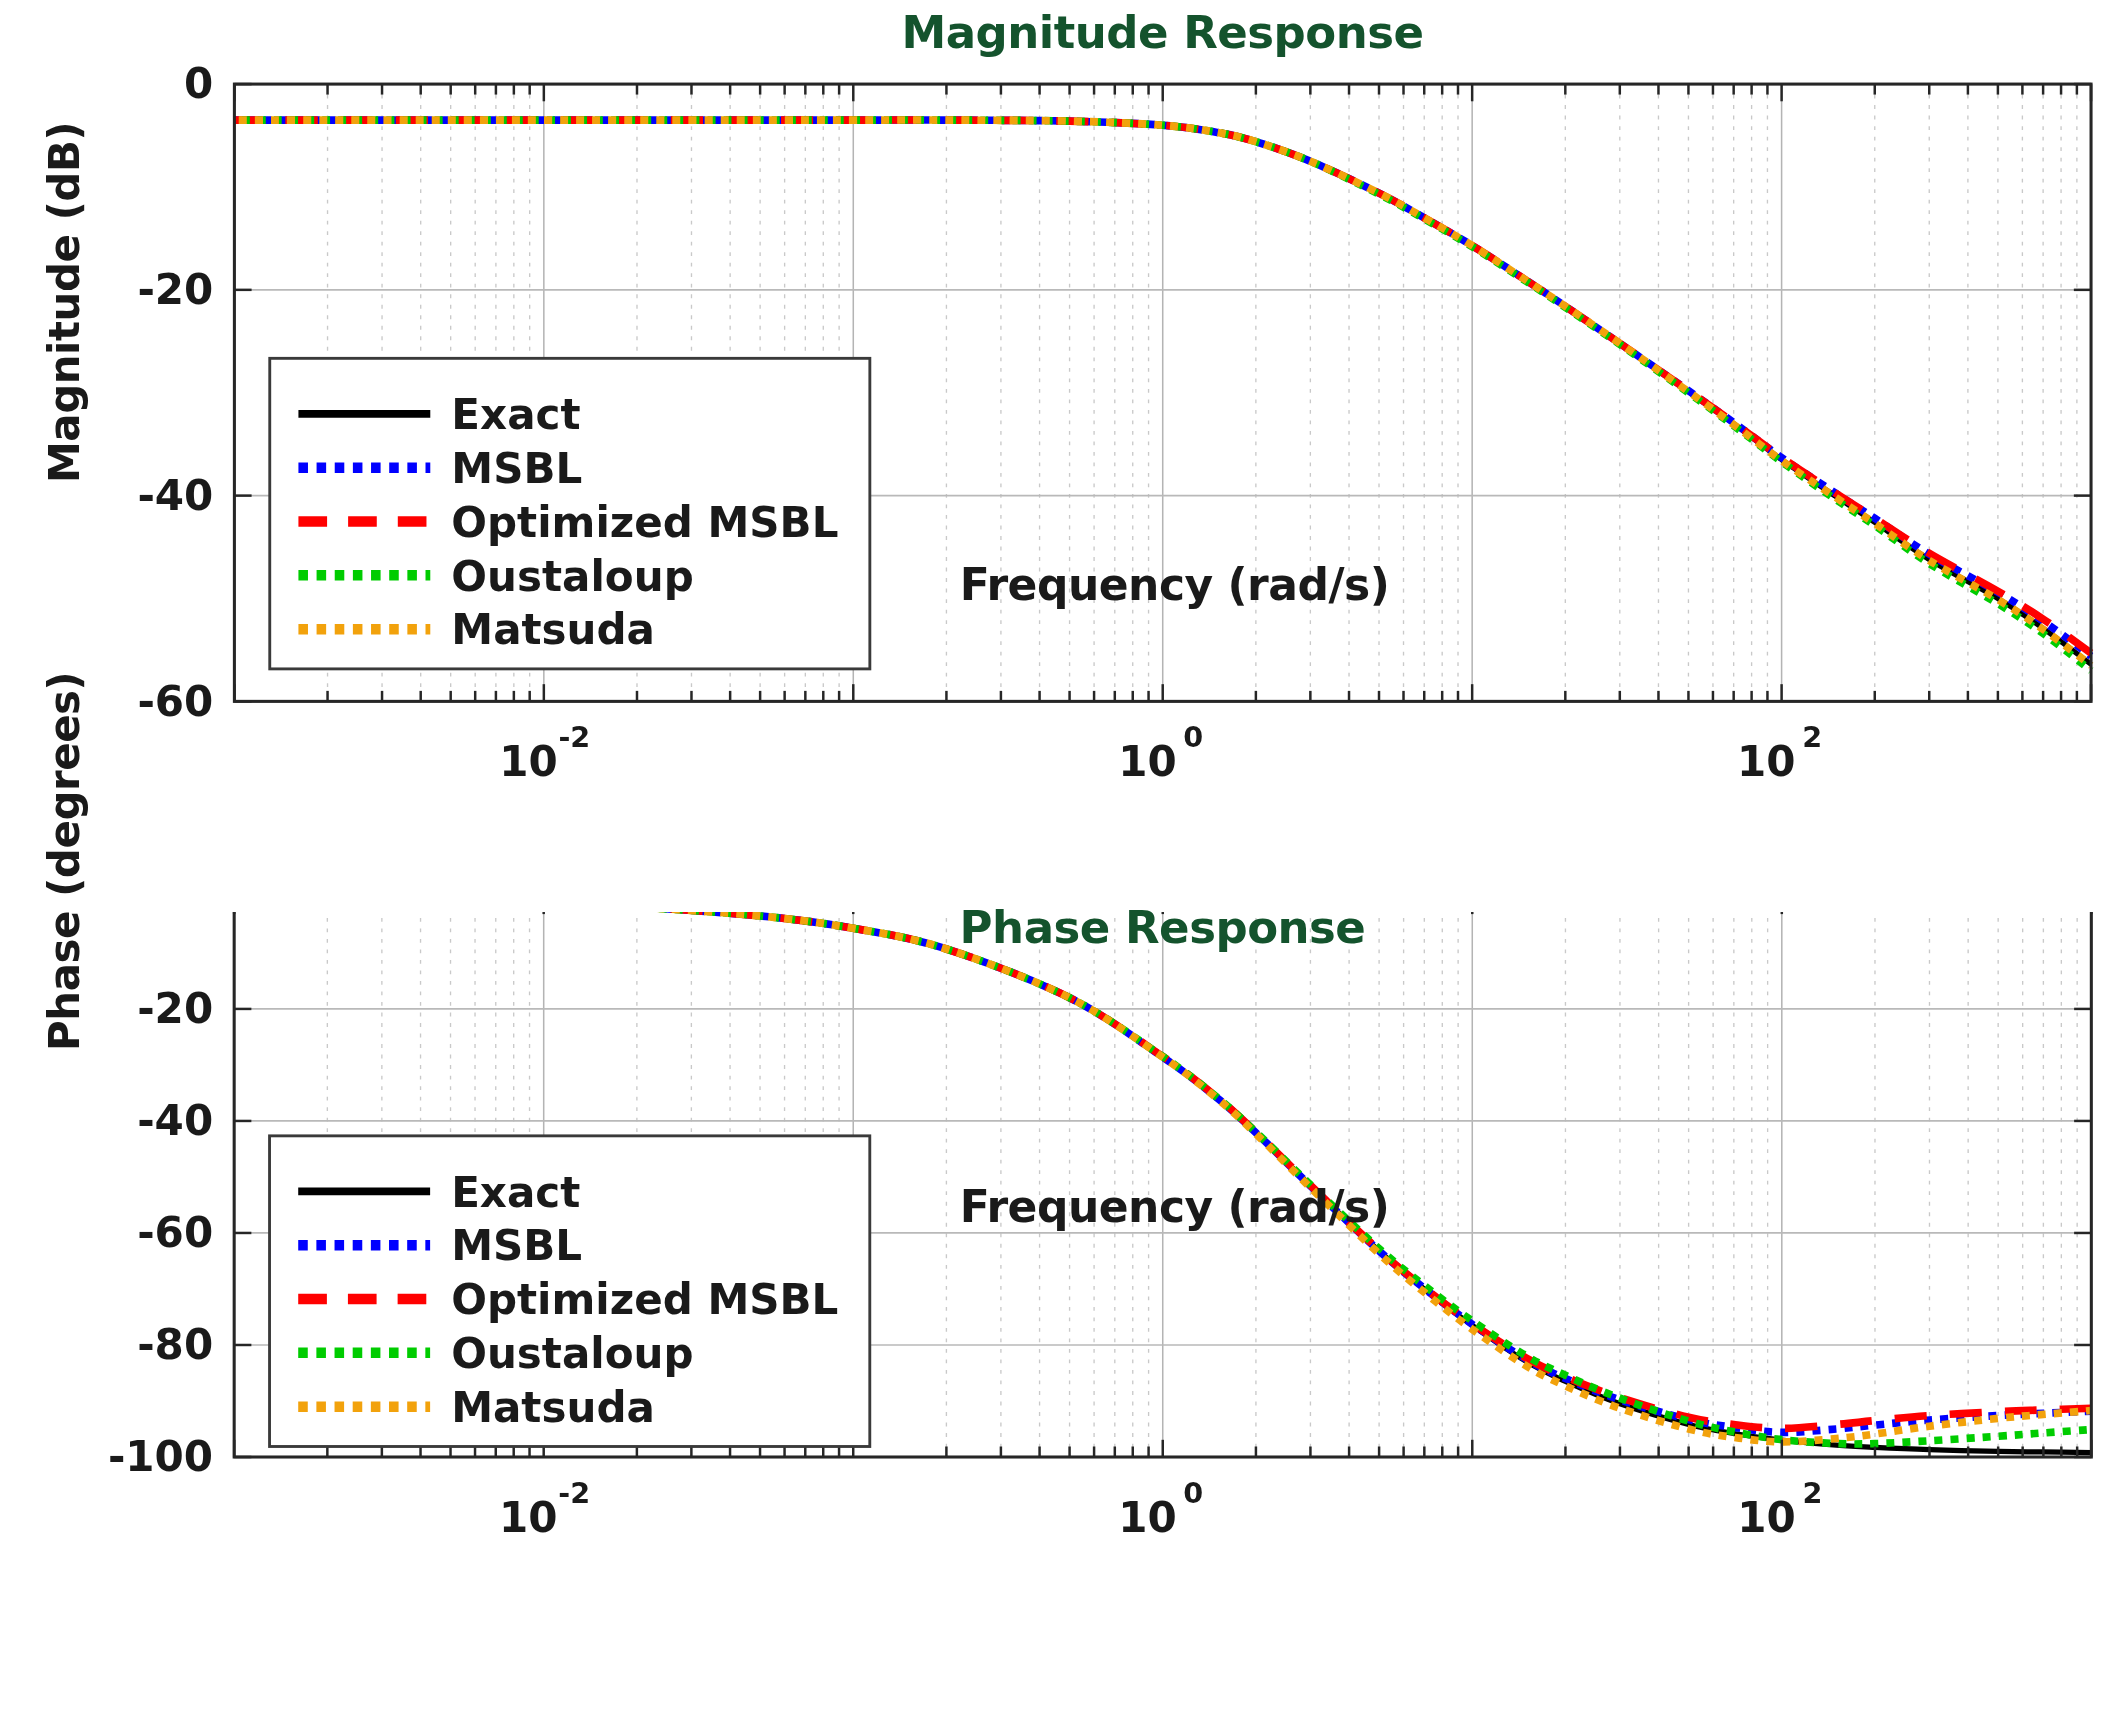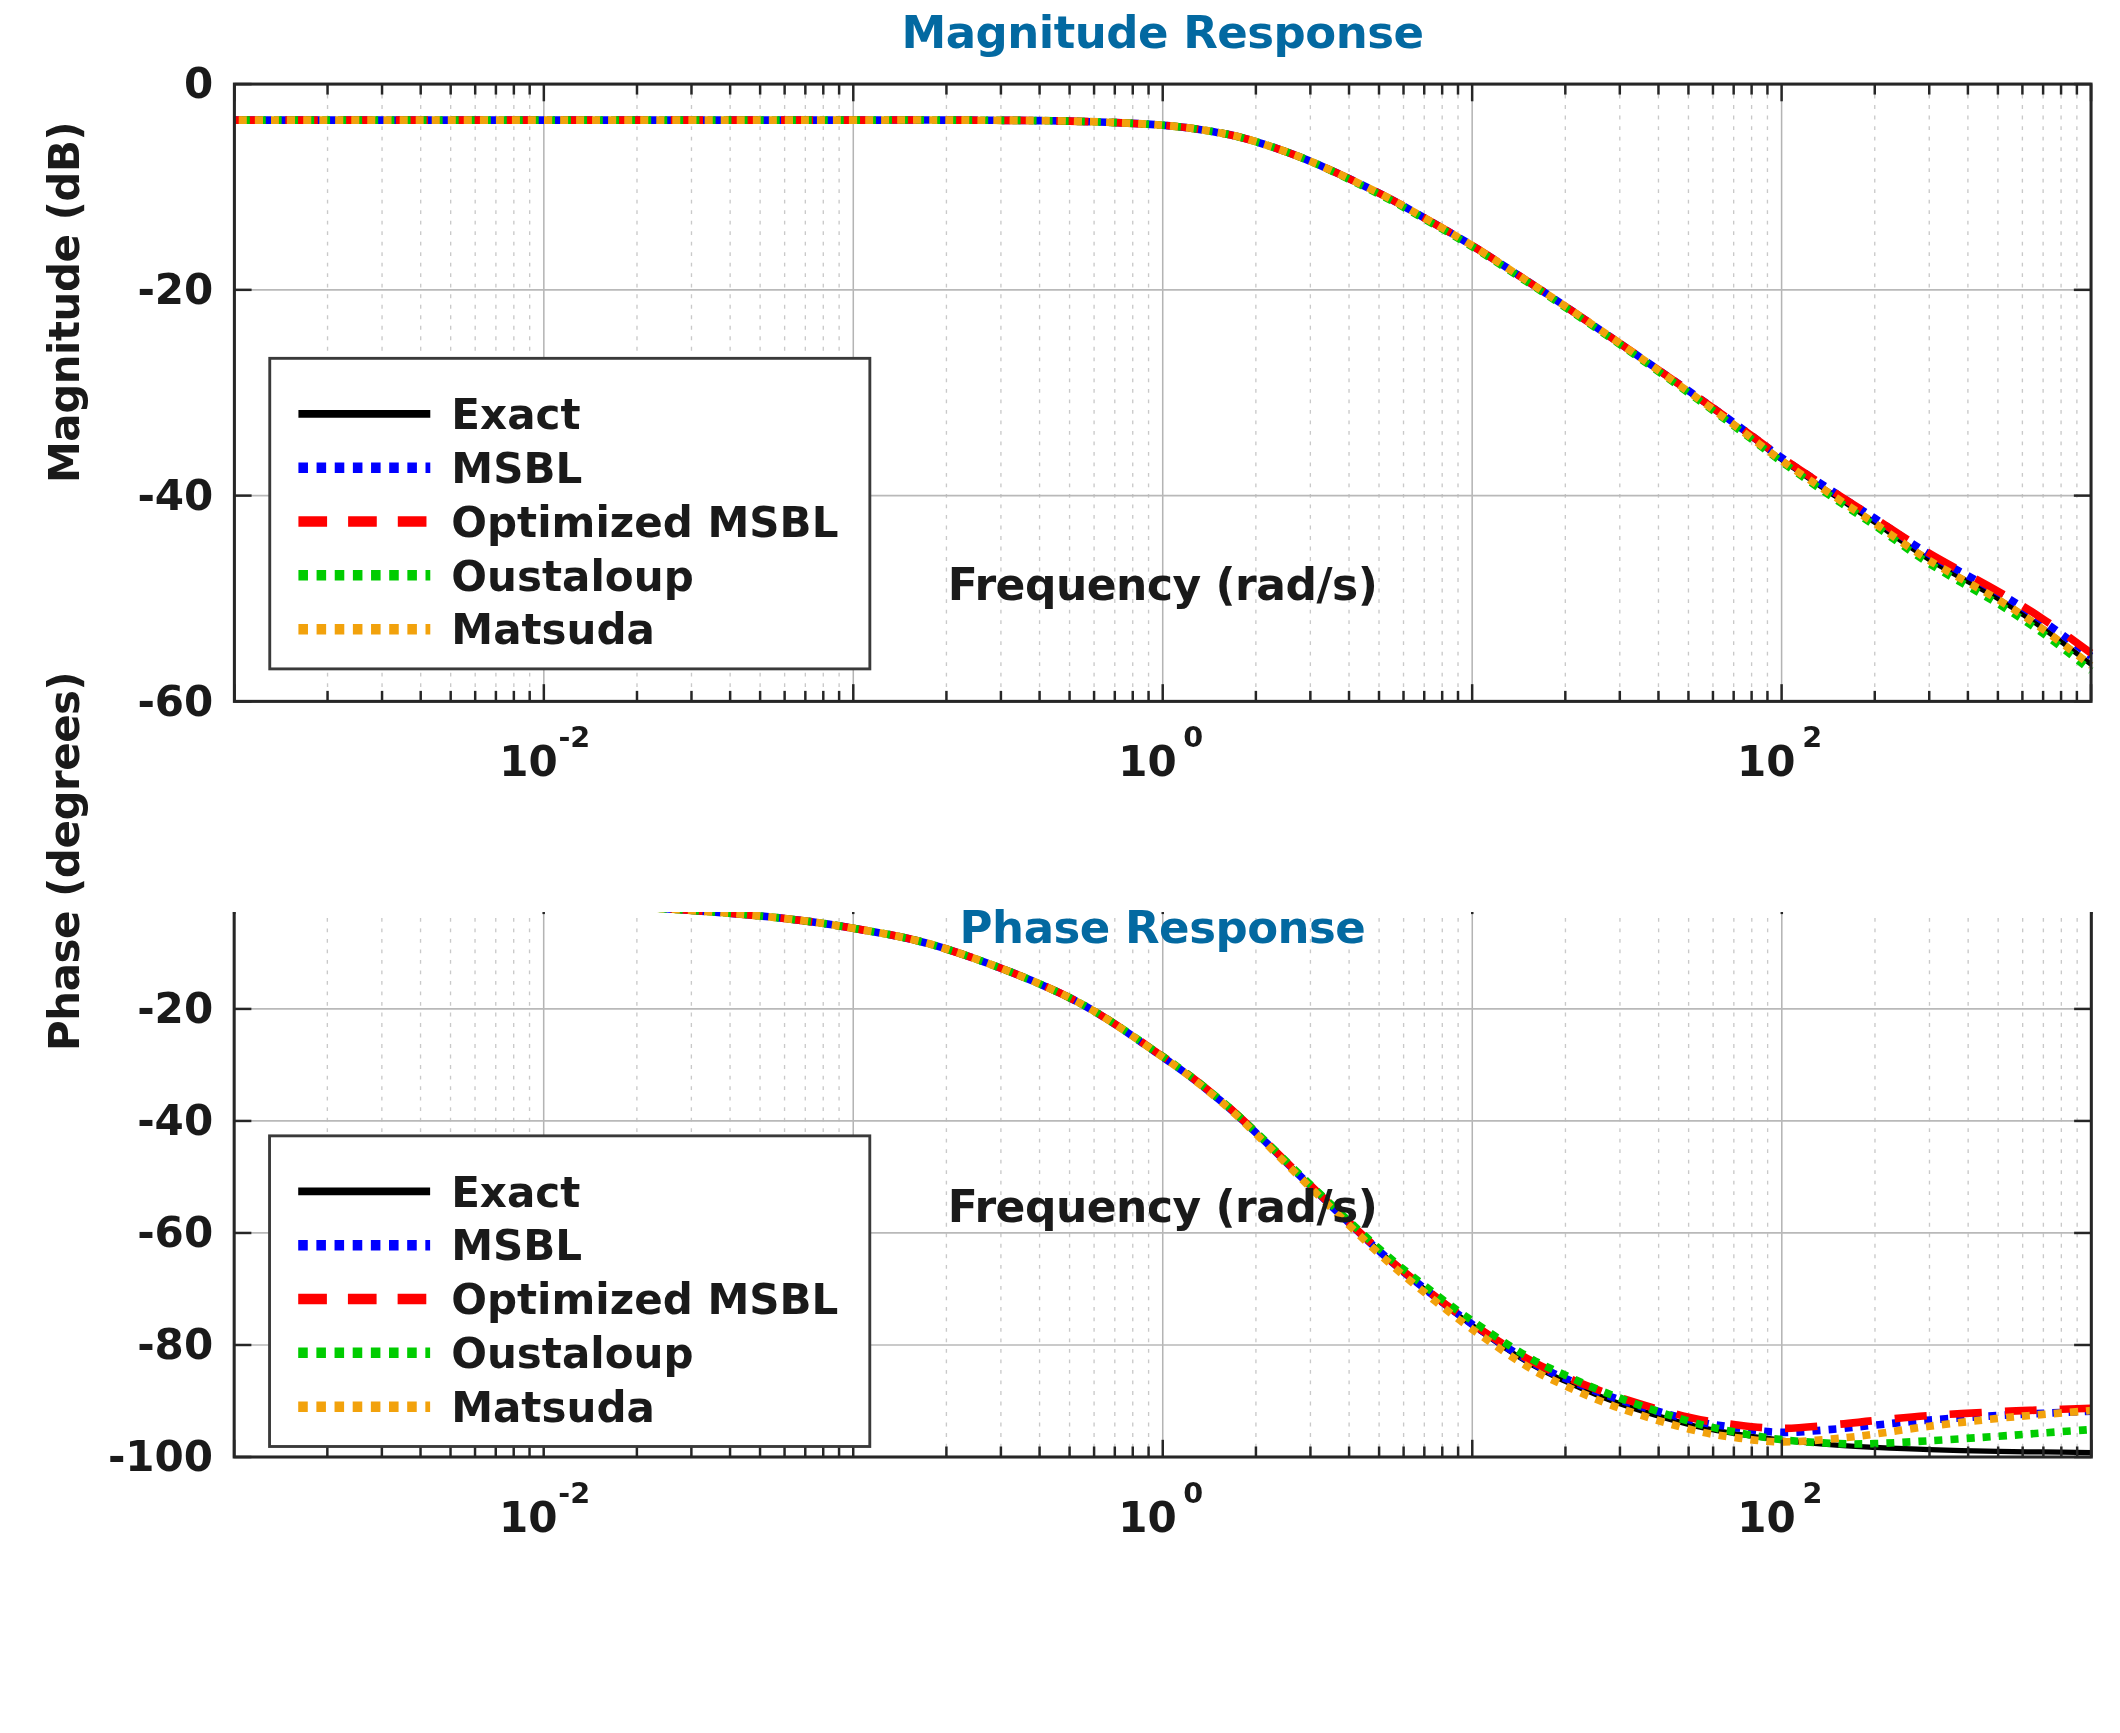--- a/index.html
+++ b/index.html
@@ -12,40 +12,40 @@
   #figure{position:relative;width:2120px;height:1734px;background:#ffffff;}
 
   .panel{position:absolute;}
   #mag-panel{left:0;top:0;width:2120px;height:860px;}
   #phase-panel{left:0;top:912px;width:2120px;height:874px;}
 
   .plot-title{
     position:absolute;
     text-align:center;
     font-weight:bold;
-    color:#0369a1;
+    color:#14532d;
     letter-spacing:-0.5px;
     white-space:nowrap;
   }
   #mag-title{left:234px;top:5.7px;width:1857px;font-size:45px;}
   #phase-title{left:234px;top:-11.5px;width:1857px;font-size:45px;}
 
   .axis-label{
     position:absolute;
     font-weight:bold;
     color:#1a1a1a;
     white-space:nowrap;
     letter-spacing:-0.5px;
   }
   .ylabel{
     transform-origin:0 0;
     transform:rotate(-90deg);
     font-size:42px;
   }
-  .xlabel{font-size:44px;text-align:center;}
+  .xlabel{font-size:44px;text-align:center;padding-left:12px;}
 
   #mag-ylabel{left:40px;top:483px;}
   #mag-xlabel{left:234px;top:559px;width:1857px;}
   #phase-ylabel{left:40px;top:1051px;}
   #phase-xlabel{left:234px;top:1181px;width:1857px;}
 
   svg{display:block;}
   .tickfont{
     font-family:"DejaVu Sans","Liberation Sans",sans-serif;
     font-weight:bold;

